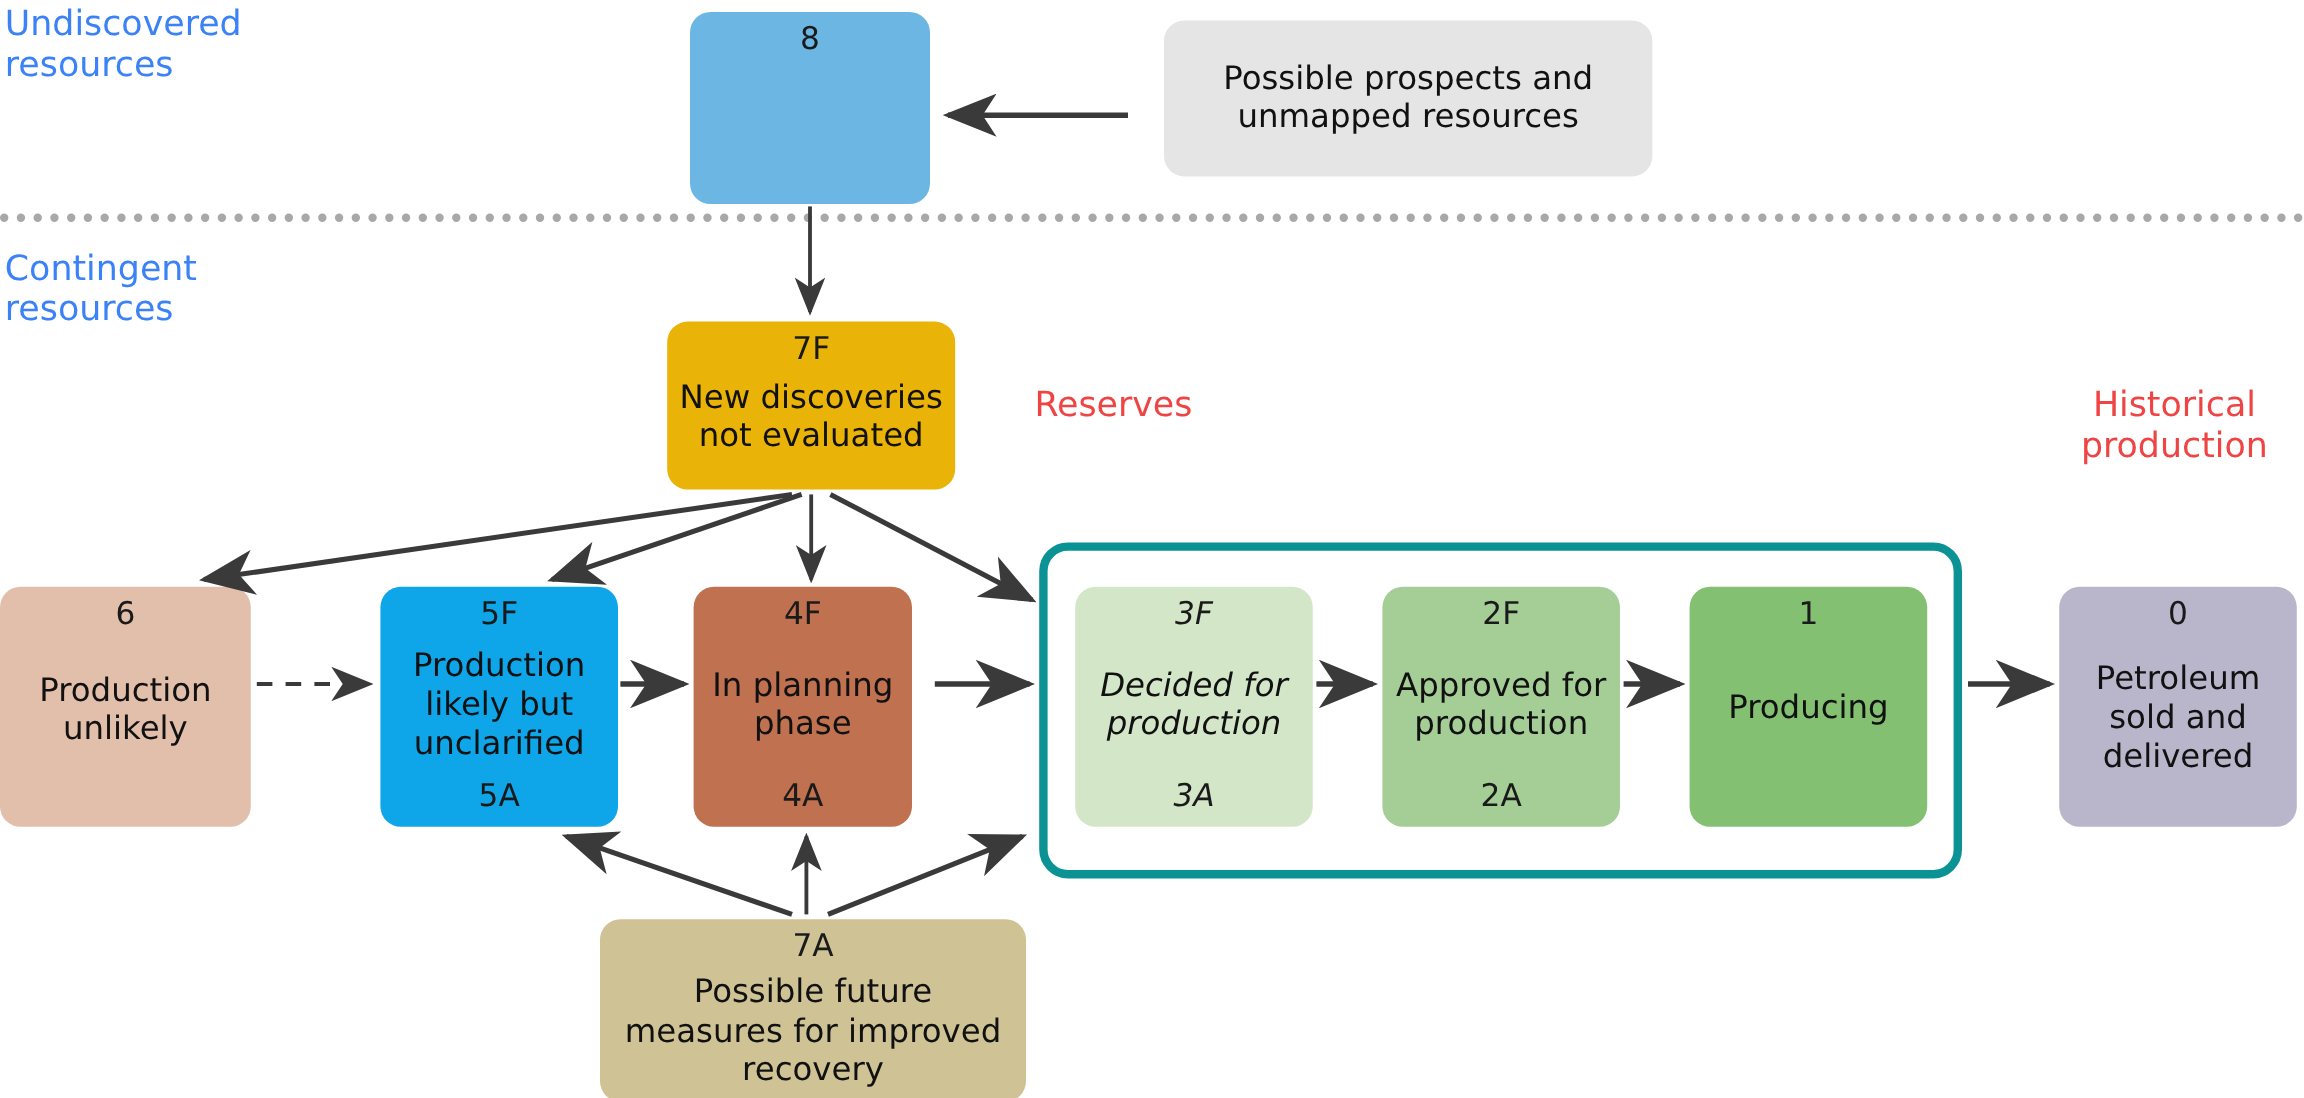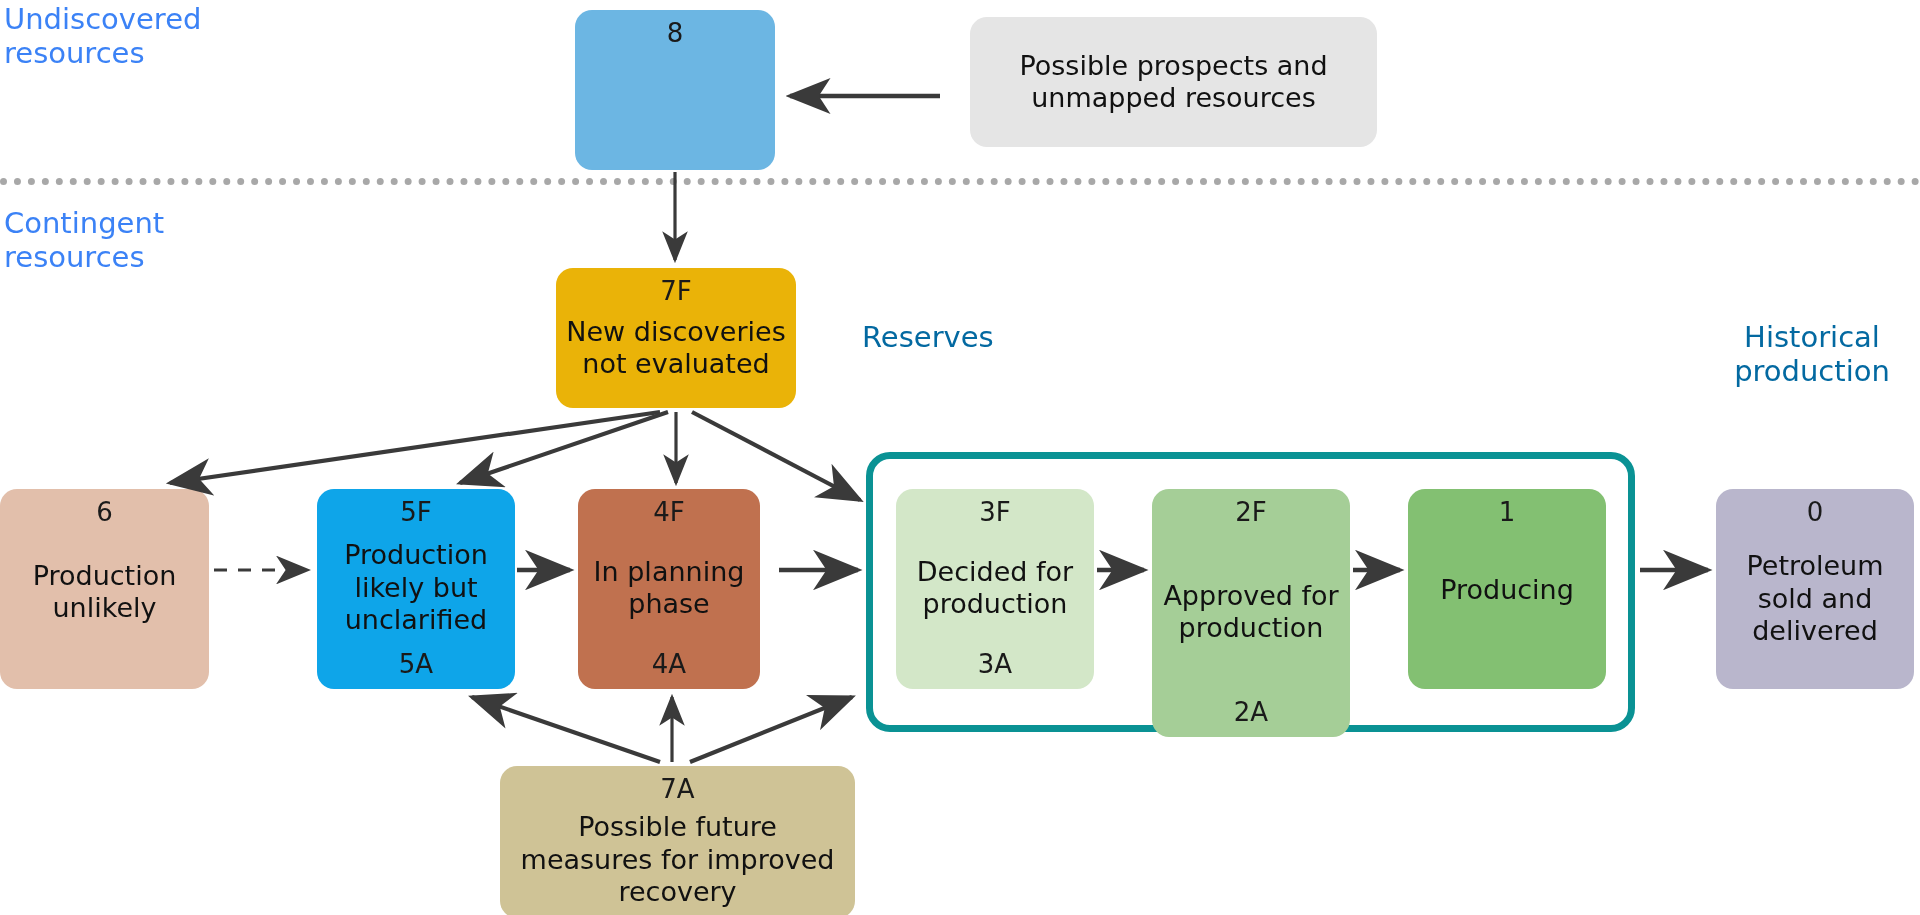--- a/index.html
+++ b/index.html
@@ -22,21 +22,21 @@
     font-size: 29px;
     line-height: 1.18;
     color: #3b82f6;
     font-weight: 400;
     white-space: pre-line;
   }
   .group-label {
     position: absolute;
     font-size: 29px;
     line-height: 1.18;
-    color: #0369a1;
+    color: #ef4444;
     white-space: pre-line;
     text-align: center;
   }
   .divider {
     position: absolute;
     left: 0;
     width: 1920px;
     height: 0;
     border-top: 7px dotted #a8a8a8;
   }
@@ -139,28 +139,28 @@
     <div class="code-bottom">5A</div>
   </div>
 
   <div class="node" style="left:578px; top:489px; width:182px; height:200px; background:#c0714f;">
     <div class="code-top">4F</div>
     <div class="body">In planning
 phase</div>
     <div class="code-bottom">4A</div>
   </div>
 
-  <div class="node" style="left:896px; top:489px; width:198px; height:200px; background:#d3e7c8;">
+  <div class="node" style="left:896px; top:489px; width:198px; height:200px; background:#d3e7c8;font-style:italic;">
     <div class="code-top">3F</div>
     <div class="body">Decided for
 production</div>
     <div class="code-bottom">3A</div>
   </div>
 
-  <div class="node" style="left:1152px; top:489px; width:198px; height:248px; background:#a5ce97;">
+  <div class="node" style="left:1152px; top:489px; width:198px; height:200px; background:#a5ce97;">
     <div class="code-top">2F</div>
     <div class="body">Approved for
 production</div>
     <div class="code-bottom">2A</div>
   </div>
 
   <div class="node" style="left:1408px; top:489px; width:198px; height:200px; background:#83c072;">
     <div class="code-top">1</div>
     <div class="body" style="margin-bottom:34px;">Producing</div>
   </div>

